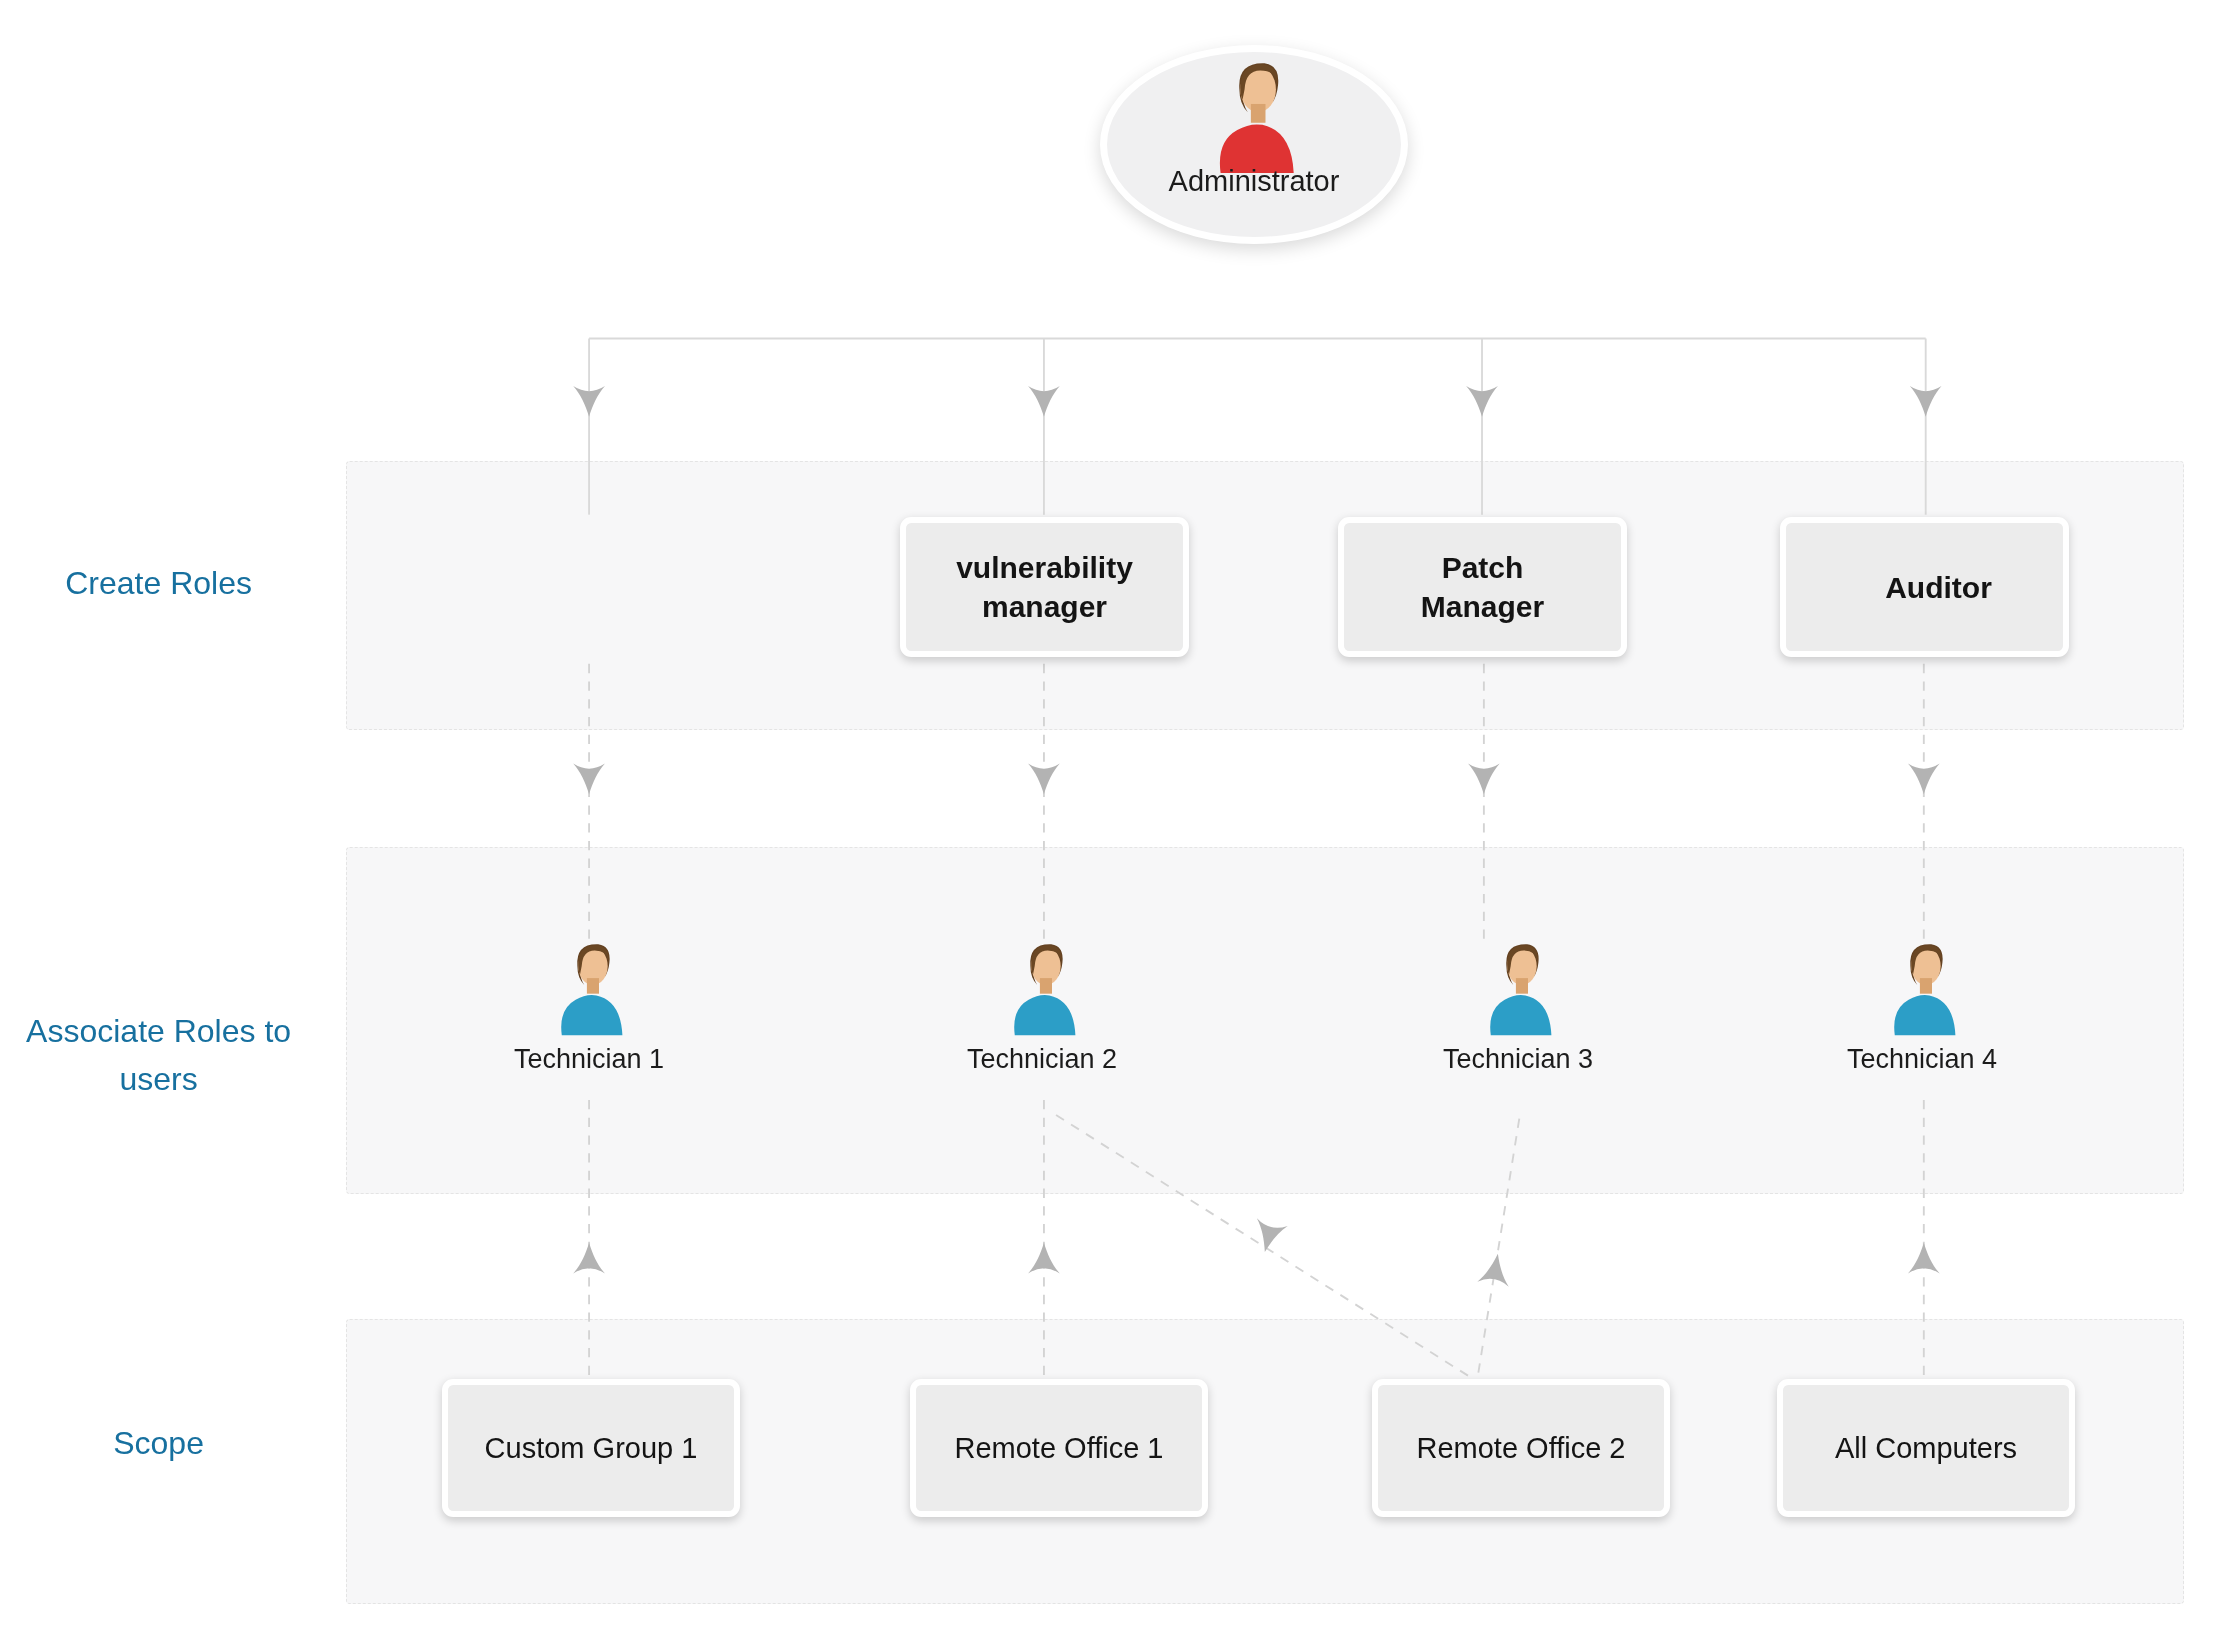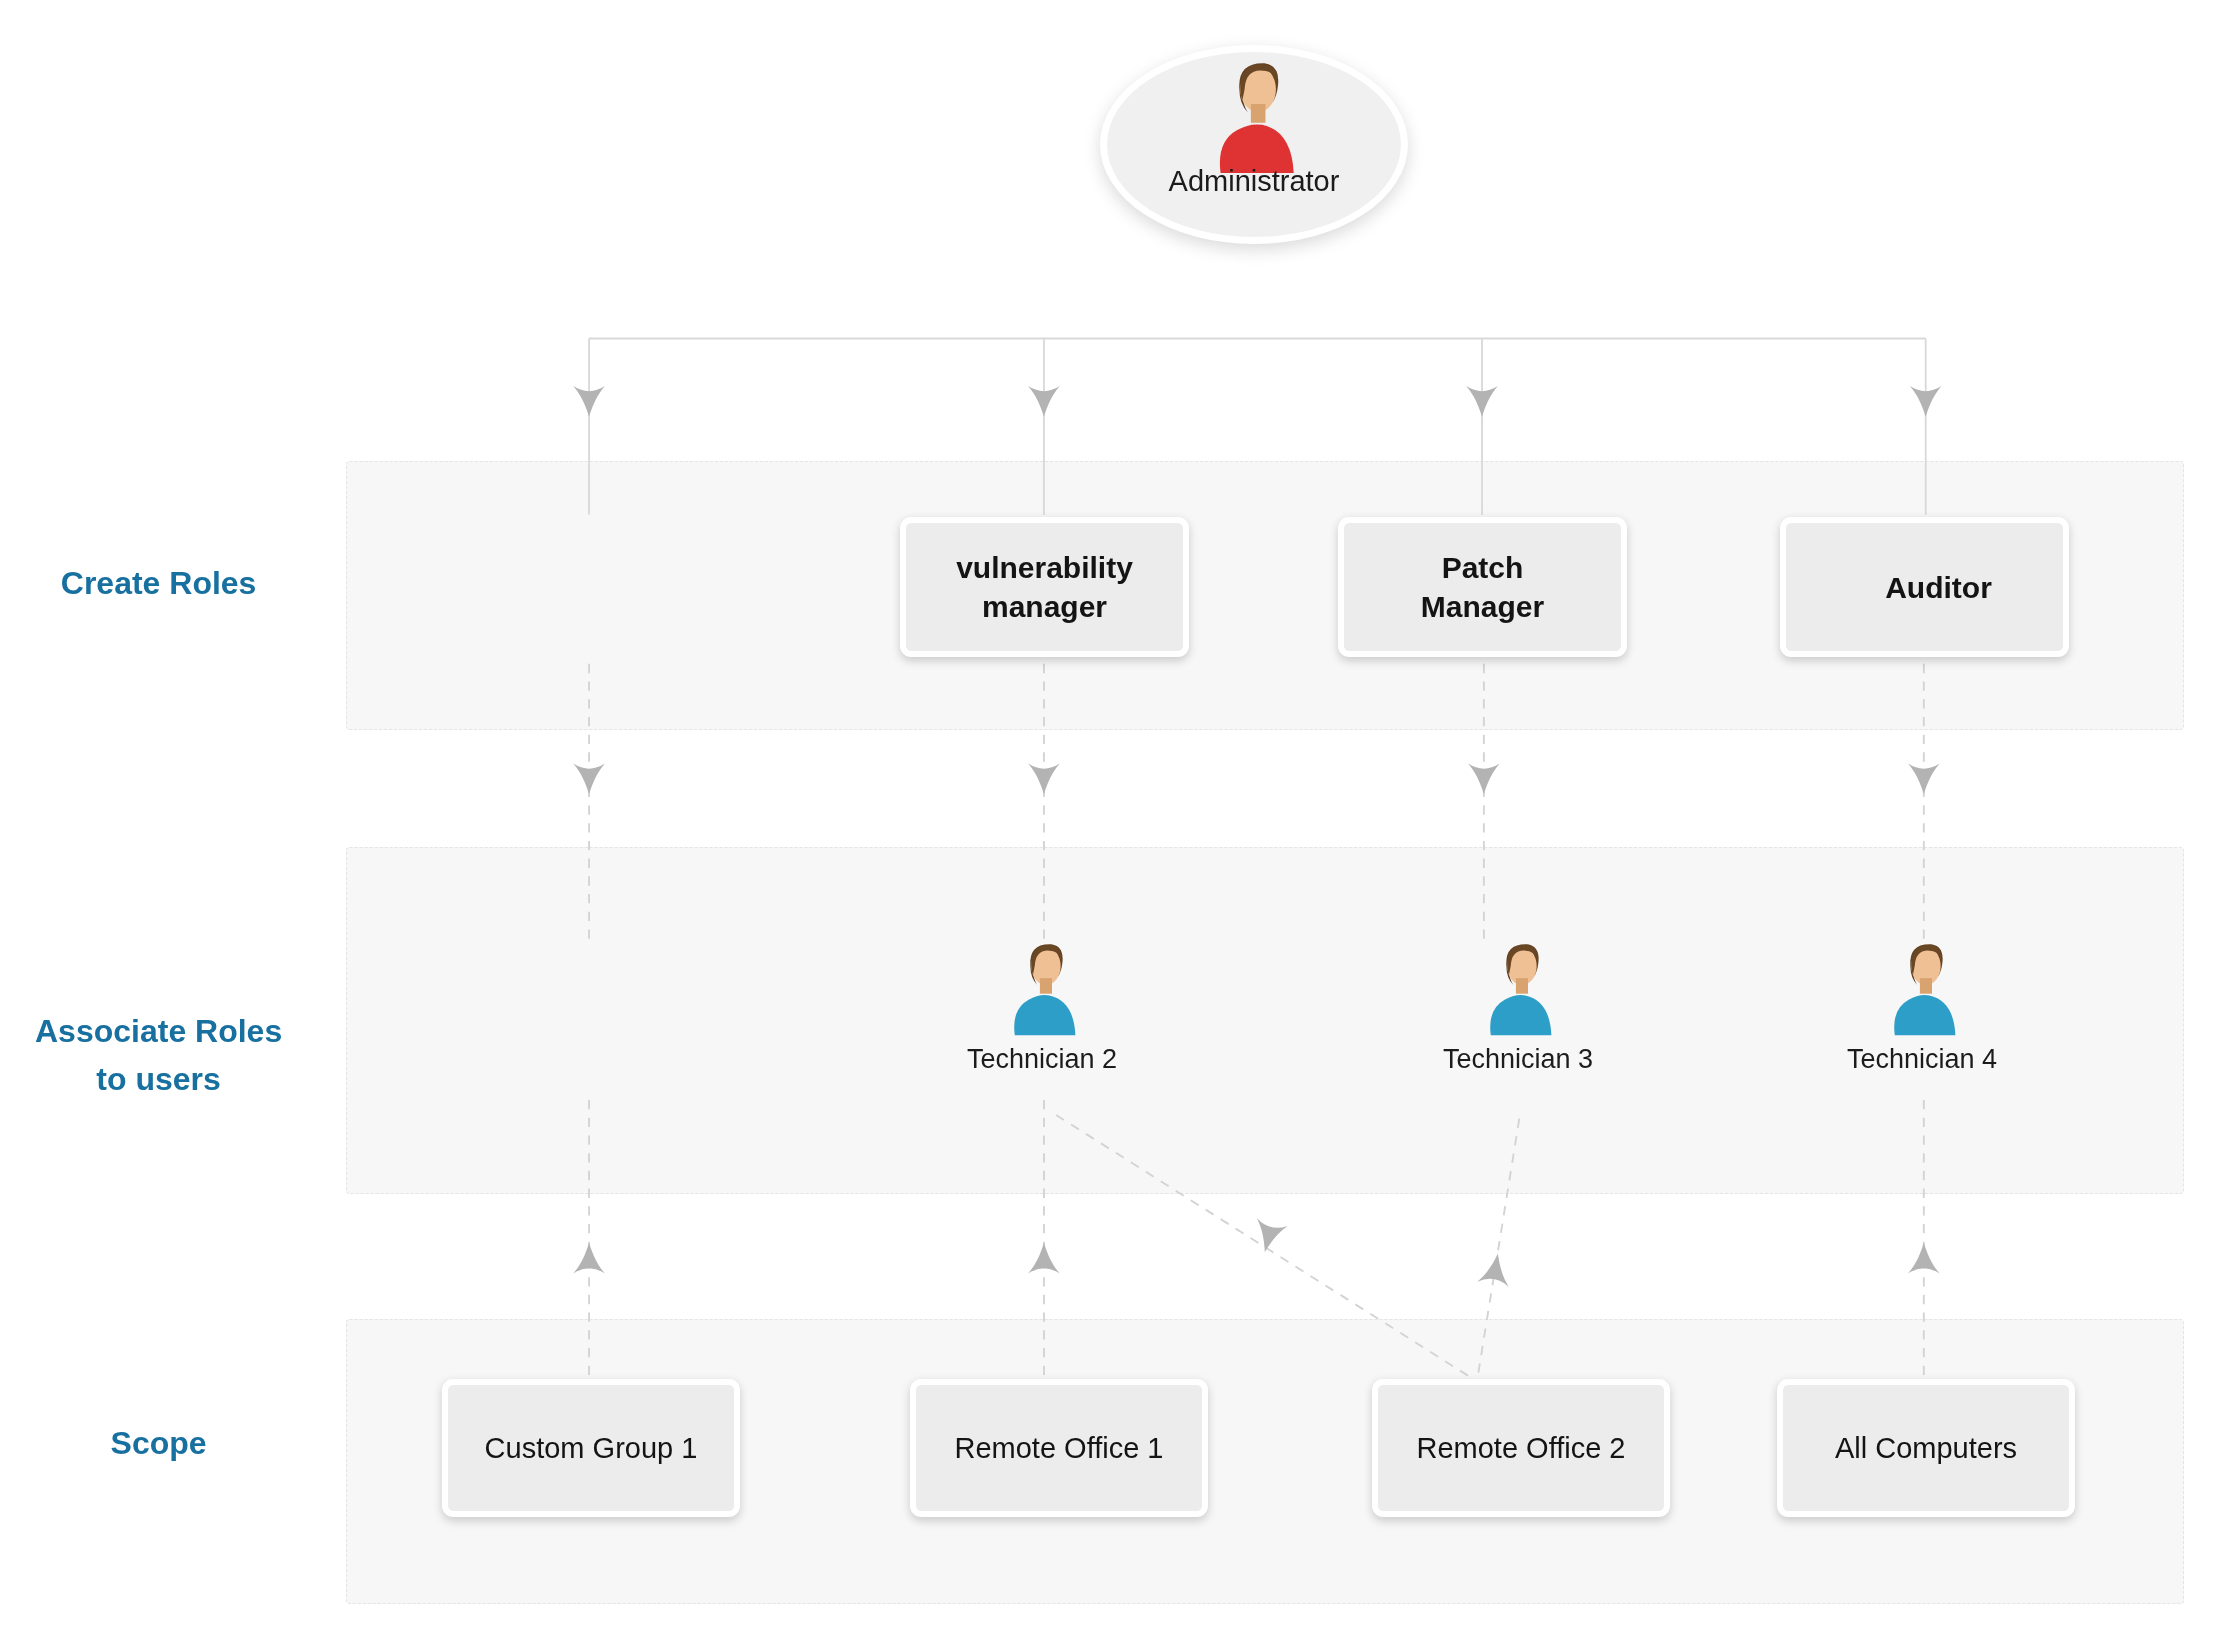--- a/index.html
+++ b/index.html
@@ -12,21 +12,21 @@
     position:absolute;left:346px;width:1838px;
     background:#f7f7f8;border:1.9px dashed #e4e4e4;border-radius:3.7px;
     box-sizing:border-box;
   }
   .band.b1{top:461px;height:269px;}
   .band.b2{top:847px;height:347px;}
   .band.b3{top:1319px;height:285px;}
   
   .sec-label{
     position:absolute;left:18.6px;width:280px;text-align:center;
-    color:#17709f;font-size:32px;font-weight:bold;line-height:1.5;
+    color:#17709f;font-size:32px;font-weight:normal;line-height:1.5;
   }
   .sec-label.l1{top:559px;}
   .sec-label.l2{top:1007px;}
   .sec-label.l3{top:1419px;}
   
   svg.lines{position:absolute;left:0;top:0;z-index:2;}
   
   .node-box{
     position:absolute;z-index:3;height:140px;width:289px;
     background:#ececec;border:6.5px solid #ffffff;border-radius:11.2px;
@@ -122,20 +122,30 @@
   <div class="node-box role r2">
     <span class="wrap">vulnerability manager</span>
   </div>
   <div class="node-box role r3">
     <span class="wrap">Patch Manager</span>
   </div>
   <div class="node-box role r4">
     <span class="wrap">Auditor</span>
   </div>
 
+  <div class="tech t1">
+    <svg class="person techc" width="89" height="97" viewBox="0 0 100 112">
+      <path d="M36 30 Q34 4 60 5 Q75 7 73 26 Q72 36 68 42 Q70 24 62 16 Q52 8 44 18 Q39 24 39 34 Q39 44 44 52 Q36 44 36 30 Z" fill="#644222"></path>
+      <ellipse cx="54" cy="30" rx="17" ry="22" fill="#eec094"></ellipse>
+      <path d="M37 30 Q36 6 58 6 Q74 8 72 24 Q70 12 56 12 Q42 12 41 30 L39 40 Q37 36 37 30 Z" fill="#6a4724"></path>
+      <path d="M47 44 L61 44 L61 62 L47 62 Z" fill="#d9a36f"></path>
+      <path d="M18 110 Q14 80 34 69 Q46 62 58 64 Q86 70 88 110 Z" fill="currentColor"></path>
+    </svg>
+    <span class="cap">Technician 1</span>
+  </div>
   <div class="tech t2">
     <svg class="person techc" width="89" height="97" viewBox="0 0 100 112">
       <path d="M36 30 Q34 4 60 5 Q75 7 73 26 Q72 36 68 42 Q70 24 62 16 Q52 8 44 18 Q39 24 39 34 Q39 44 44 52 Q36 44 36 30 Z" fill="#644222"></path>
       <ellipse cx="54" cy="30" rx="17" ry="22" fill="#eec094"></ellipse>
       <path d="M37 30 Q36 6 58 6 Q74 8 72 24 Q70 12 56 12 Q42 12 41 30 L39 40 Q37 36 37 30 Z" fill="#6a4724"></path>
       <path d="M47 44 L61 44 L61 62 L47 62 Z" fill="#d9a36f"></path>
       <path d="M18 110 Q14 80 34 69 Q46 62 58 64 Q86 70 88 110 Z" fill="currentColor"></path>
     </svg>
     <span class="cap">Technician 2</span>
   </div>

